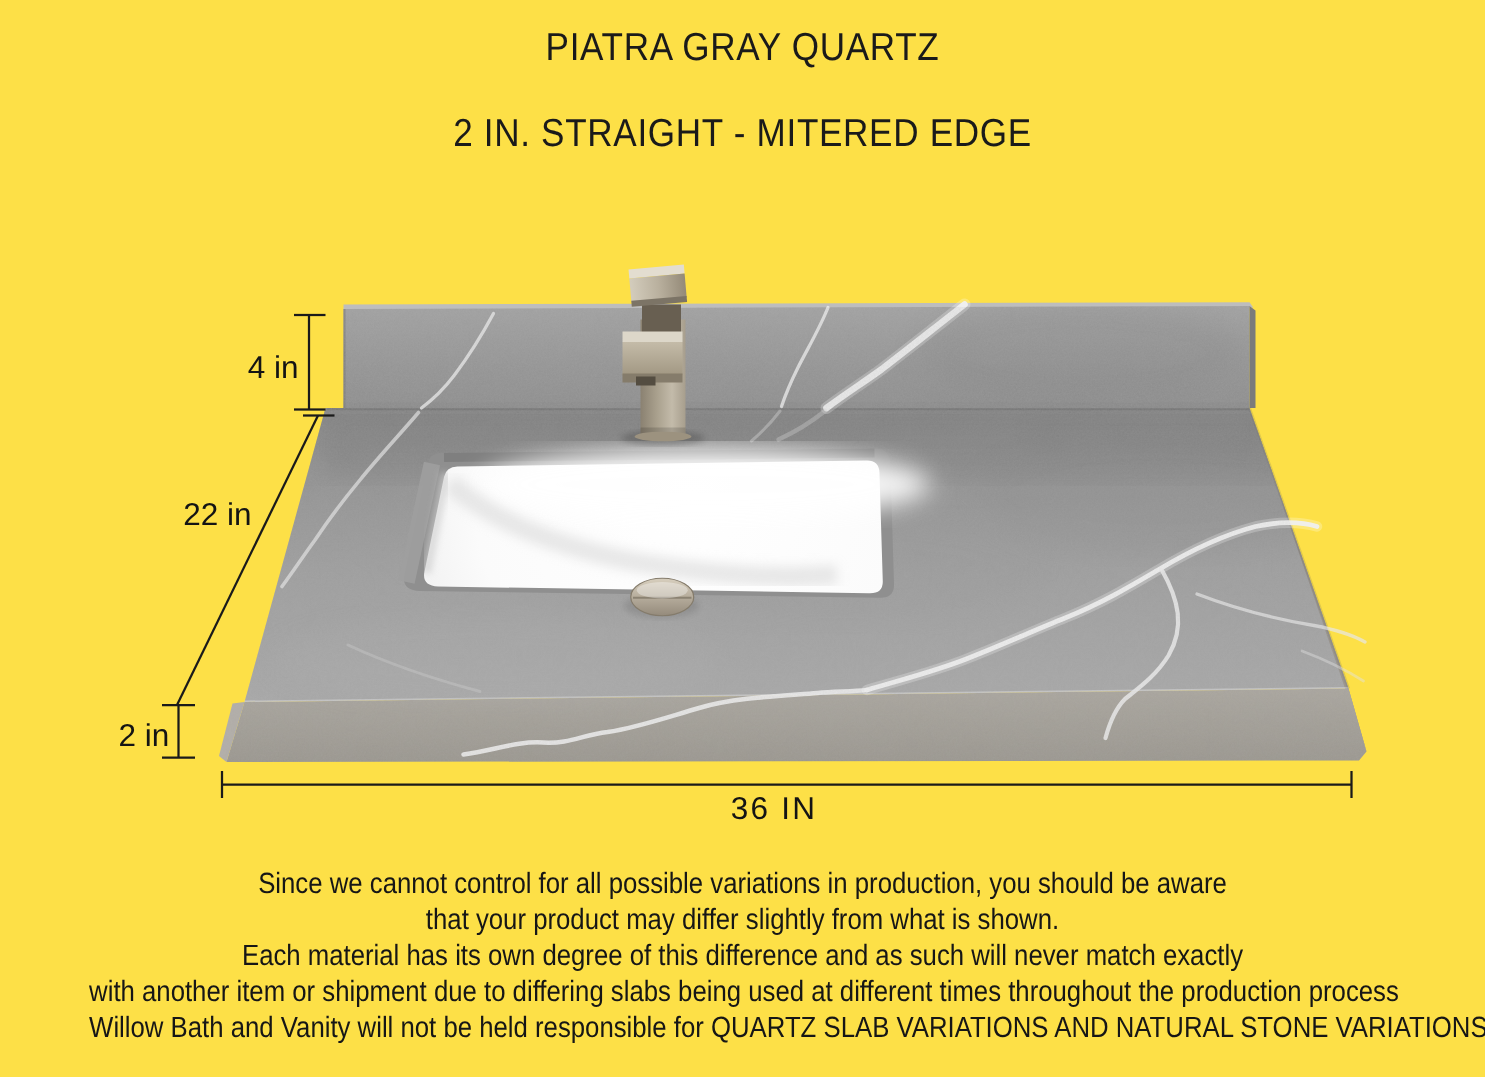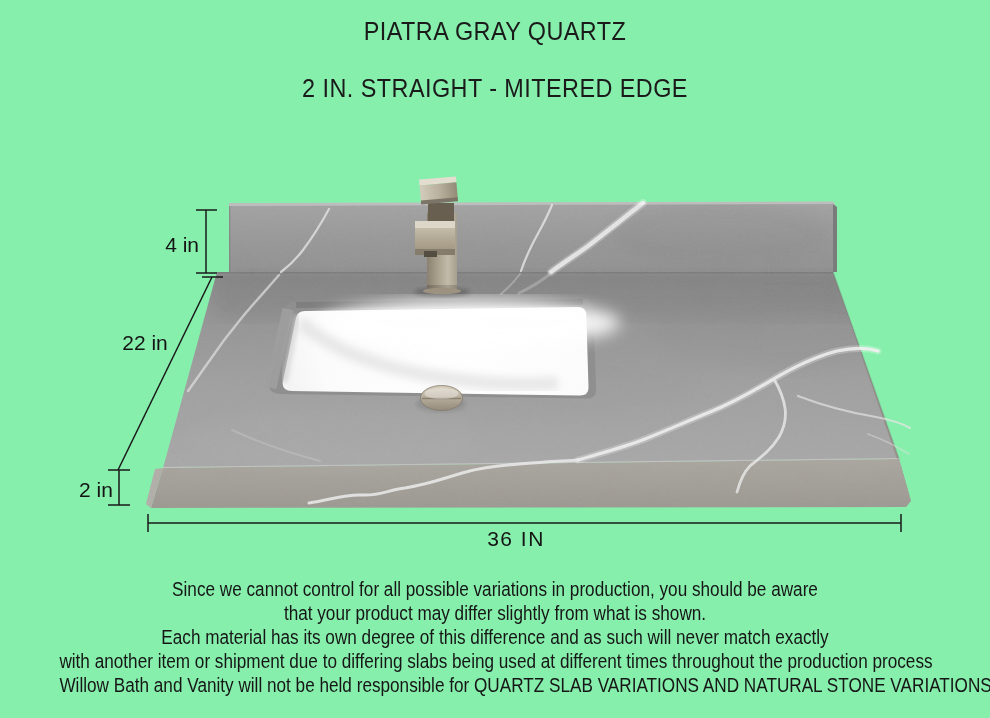--- a/index.html
+++ b/index.html
@@ -1,17 +1,17 @@
 <!DOCTYPE html>
 <html><head>
 <meta charset="utf-8">
 <style>
   html,body{margin:0;padding:0;background:#ffffff;}
   .page{
-    position:relative;width:990px;height:718px;background:#86efac;overflow:hidden;
+    position:relative;width:990px;height:718px;background:#fde047;overflow:hidden;
     font-family:"Liberation Sans",sans-serif;color:#1a1a1a;
   }
   .title-block{position:absolute;left:0;width:990px;text-align:center;
     transform:scaleX(0.90);transform-origin:50% 0;}
   .page-title{top:16px;font-size:26px;letter-spacing:.5px;font-weight:500;}
   .page-subtitle{top:73px;font-size:26px;letter-spacing:.5px;font-weight:500;}
   .scene{position:absolute;left:0;top:150px;width:990px;height:415px;}
   svg text.dim{
     font-family:"Liberation Sans",sans-serif;font-size:21px;fill:#141414;font-weight:400;
   }

